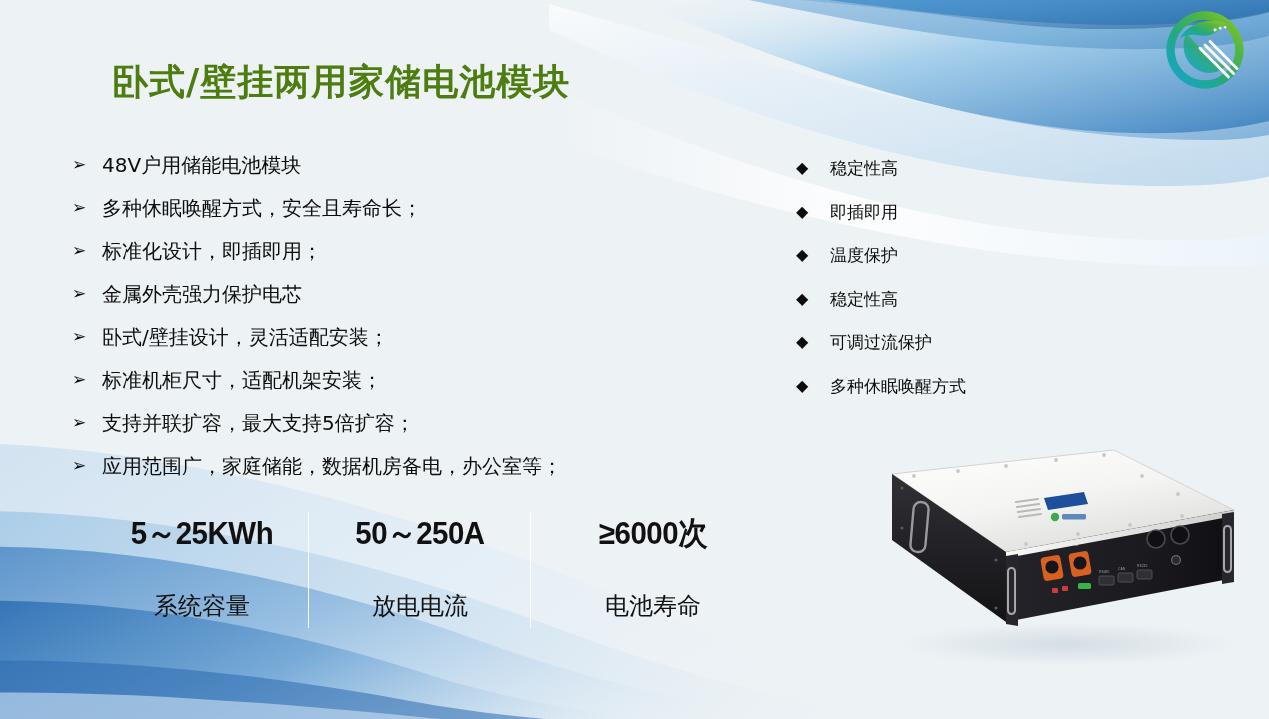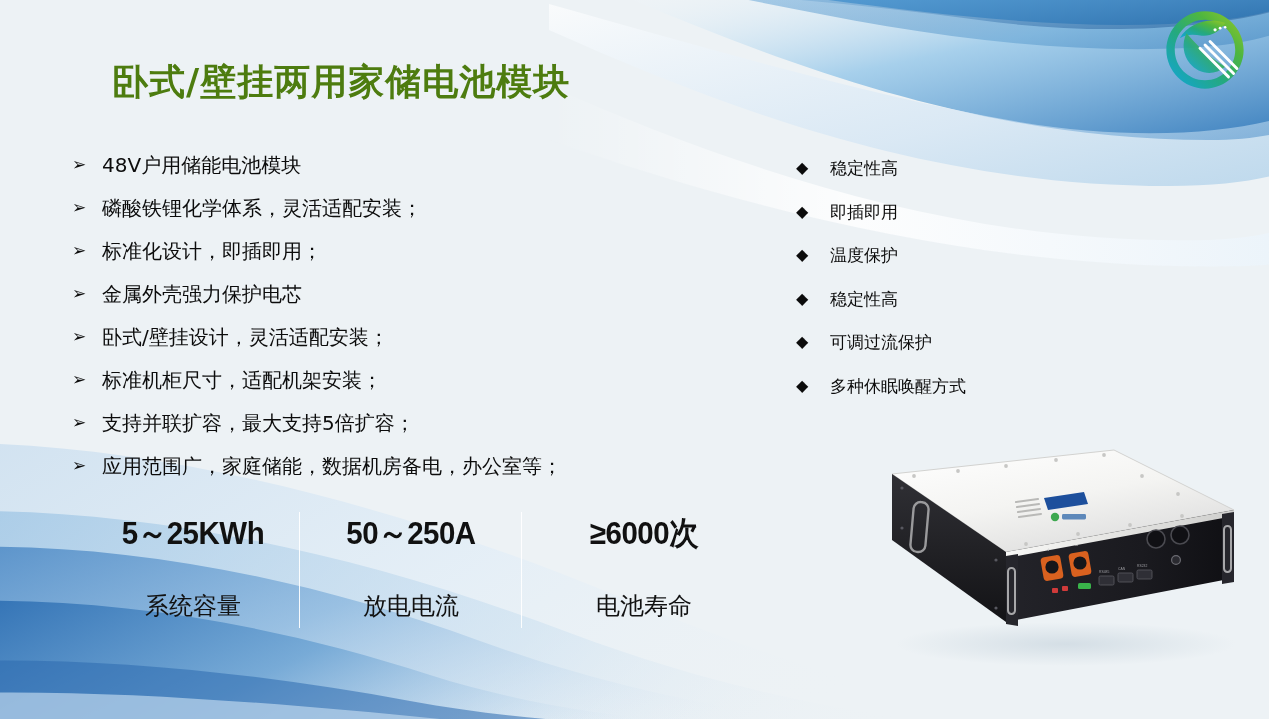--- a/index.html
+++ b/index.html
@@ -61,21 +61,21 @@
   .btext {
     font-size: 20px;
     line-height: 26px;
     color: #0c0c0c;
     font-family: "DejaVu Sans", "Liberation Sans", sans-serif;
   }
   #right-list .btext { font-size: 17px; }
 
   
   #stats {
-    position: absolute; left: 86px; top: 512px;
+    position: absolute; left: 95px; top: 512px;
     width: 680px; height: 118px;
     display: flex;
   }
   .stat {
     position: relative;
     flex: 0 0 auto;
     text-align: center;
   }
   .stat-value {
     font-size: 32px;
@@ -196,21 +196,21 @@
 
   <div id="page-title">卧式/壁挂两用家储电池模块</div>
 
   <div id="left-list">
     <div class="bullet-row">
       <span class="marker">➢</span>
       <span class="btext">48V户用储能电池模块</span>
     </div>
     <div class="bullet-row">
       <span class="marker">➢</span>
-      <span class="btext">磷酸铁锂化学体系，灵活适配安装；</span>
+      <span class="btext">多种休眠唤醒方式，安全且寿命长；</span>
     </div>
     <div class="bullet-row">
       <span class="marker">➢</span>
       <span class="btext">标准化设计，即插即用；</span>
     </div>
     <div class="bullet-row">
       <span class="marker">➢</span>
       <span class="btext">金属外壳强力保护电芯</span>
     </div>
     <div class="bullet-row">

